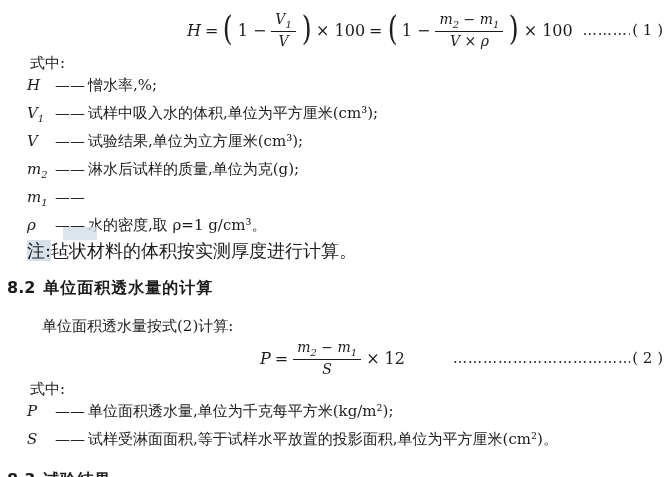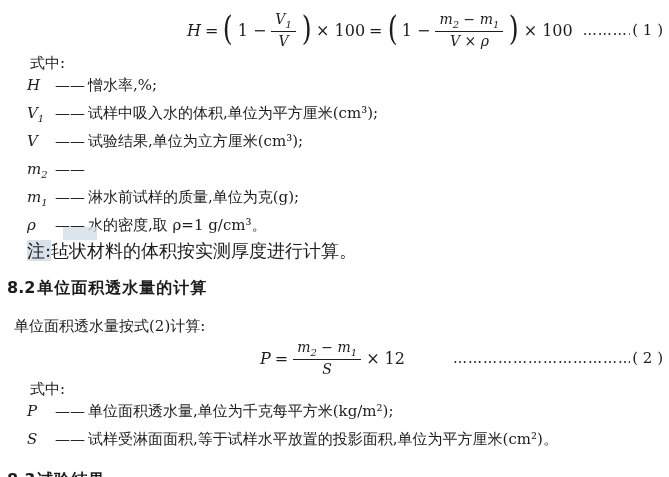--- a/index.html
+++ b/index.html
@@ -43,22 +43,22 @@
   .note-label { background:#d7e2ea; }
   
   .heading {
     font-family:"DejaVu Sans","Liberation Sans",sans-serif;
     font-weight:bold; font-size:16px; line-height:20px;
     margin-left:7px; letter-spacing:1px;
     display:flex; align-items:baseline;
   }
   .h82 { margin-top:18px; }
   .h83 { margin-top:14px; }
-  .heading .num { margin-right:2px; letter-spacing:0; }
-  .para { margin-left:14px; line-height:20px; }
+  .heading .num { margin-right:8px; letter-spacing:0; }
+  .para { margin-left:42px; line-height:20px; }
   .p82 { margin-top:18px; }
 </style>
 </head>
 <body>
 
 <div class="page">
 
   <div class="formula-row f1-row">
     <span class="tok v">H</span>
     <span class="tok">=</span>
@@ -96,25 +96,25 @@
     <span class="def-desc">试样中吸入水的体积,单位为平方厘米(cm³);</span>
   </div>
   <div class="def-row">
     <span class="def-sym"><span class="v">V</span><sub class="v"></sub></span>
     <span class="def-dash">——</span>
     <span class="def-desc">试验结果,单位为立方厘米(cm³);</span>
   </div>
   <div class="def-row">
     <span class="def-sym"><span class="v">m</span><sub class="v">2</sub></span>
     <span class="def-dash">——</span>
+    <span class="def-desc">淋水后试样的质量,单位为克(g);</span>
   </div>
   <div class="def-row">
     <span class="def-sym"><span class="v">m</span><sub class="v">1</sub></span>
     <span class="def-dash">——</span>
-    <span class="def-desc">淋水前试样的质量,单位为克(g);</span>
   </div>
   <div class="def-row">
     <span class="artifact"></span>
     <span class="def-sym"><span class="v">ρ</span><sub class="v"></sub></span>
     <span class="def-dash">——</span>
     <span class="def-desc">水的密度,取 ρ=1 g/cm³。</span>
   </div>
 
   <div class="note-line">
     <span class="note-label">注:</span><span>毡状材料的体积按实测厚度进行计算。</span>

